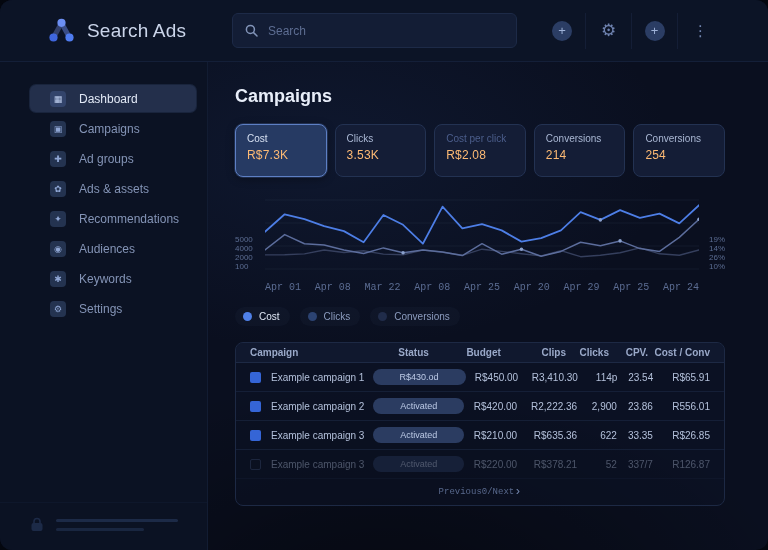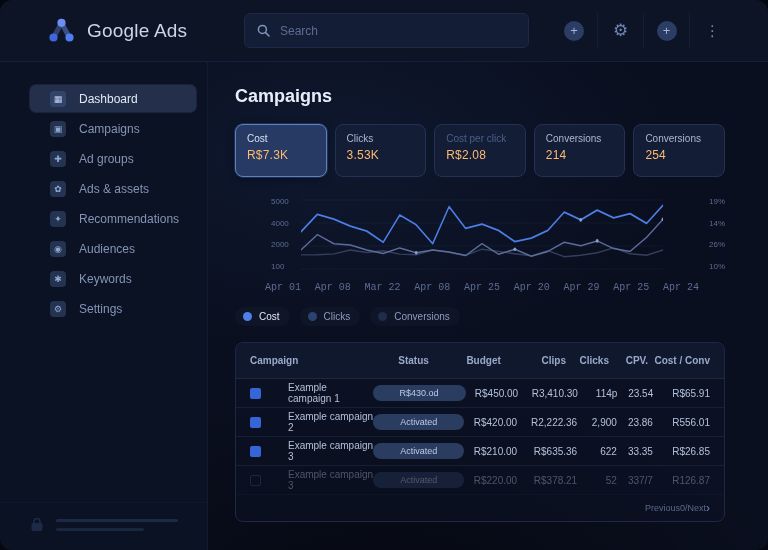--- a/index.html
+++ b/index.html
@@ -8,21 +8,21 @@
   .app { position:relative; width:768px; height:550px; background:#0a0f1f; border-radius:12px; overflow:hidden; }
   .app::after { content:""; position:absolute; inset:0; pointer-events:none;
     background:radial-gradient(ellipse 70% 55% at 42% 28%, rgba(40,70,130,.16), transparent 65%),
                radial-gradient(ellipse 90% 70% at 50% 110%, rgba(0,0,0,.45), transparent 60%); }
 
   
   .header { position:relative; z-index:2; display:flex; align-items:center; height:62px;
     background:#0c1426; border-bottom:1px solid #141f38; }
   .brand-wrap { width:208px; display:flex; align-items:center; gap:12px; padding-left:48px; flex:none; }
   .brand-text { font-size:19px; letter-spacing:.2px; color:#cbd5ea; white-space:nowrap; }
-  .searchbar { display:flex; align-items:center; gap:10px; width:285px; height:35px; margin-left:36px;
+  .searchbar { display:flex; align-items:center; gap:10px; width:285px; height:35px; margin-left:24px;
     background:#131d35; border:1px solid #1d2a47; border-radius:6px; padding:0 12px; }
   .searchbar input { flex:1; background:transparent; border:none; outline:none; color:#aab8d4;
     font-size:12px; font-family:inherit; }
   .searchbar input::placeholder { color:#5d6d92; }
   .hdr-actions { display:flex; align-items:center; margin-left:22px; height:36px; }
   .hdr-btn { width:46px; height:36px; display:flex; align-items:center; justify-content:center;
     color:#6f83b0; font-size:17px; cursor:pointer; border-left:1px solid rgba(60,80,130,.18); }
   .hdr-btn:first-child { border-left:none; }
   .hdr-btn .circle-ic { width:20px; height:20px; border-radius:50%; background:#2b3d64; color:#9fb2d8;
     display:flex; align-items:center; justify-content:center; font-size:13px; line-height:1; }
@@ -57,69 +57,69 @@
   .card .c-label { font-size:10px; color:#aab8d4; margin-bottom:4px; white-space:nowrap; overflow:hidden; }
   .card .c-value { font-size:12px; color:#fdba74; letter-spacing:.2px; }
   .card.selected { background:#263providing; background:#263a63; border:1px solid #5d7fc4;
     box-shadow:0 0 0 1px rgba(93,127,196,.25), 0 2px 8px rgba(0,0,0,.35); }
   .card.selected .c-label { color:#d6e0f2; }
   .card.muted-label .c-label { color:#4c5e8c; }
 
   
   .chart-block { margin-bottom:14px; }
   .chart-row { display:flex; align-items:stretch; gap:6px; }
-  .y-axis { display:flex; flex-direction:column; justify-content:space-between; padding:2px 0 6px;
-    font-size:8px; color:#5b6c92; width:24px; flex:none;margin-left:36px; }
+  .y-axis { display:flex; flex-direction:column; justify-content:flex-end; padding:2px 0 6px;
+    font-size:8px; color:#5b6c92; width:24px; flex:none; }
   .y-axis.right { align-items:flex-end; width:20px; }
   .plot { flex:1; position:relative; }
   .plot svg { display:block; width:100%; height:82px; }
   .x-axis { display:flex; justify-content:space-between; padding:5px 26px 0 30px; font-size:10px; color:#5b6c92;font-family:Liberation Mono, monospace; }
 
   .legend { display:flex; align-items:center; gap:10px; margin:14px 0 16px; }
   .legend-item { display:flex; align-items:center; gap:7px; padding:4px 10px 4px 8px; border-radius:11px;
     background:rgba(120,150,210,.04); font-size:10px; color:#8c9cbe; cursor:pointer; }
   .legend-item.on { color:#dfe7f5; }
   .legend-dot { width:9px; height:9px; border-radius:50%; flex:none; }
 
   
   .table-card { border:1px solid #1d2944; border-radius:8px; overflow:hidden; background:rgba(14,21,40,.45); }
   .t-grid { display:grid; grid-template-columns:2.05fr .92fr .88fr 1fr .66fr .6fr .95fr;
-    align-items:center; padding:0 14px; height:36px; font-size:10px; }
+    align-items:center; padding:0 14px; height:20px; font-size:10px; }
   .t-head { color:#9aa9c9; font-weight:bold; border-bottom:1px solid #1d2944; background:rgba(22,32,58,.5); }
   .t-row { height:29px; border-bottom:1px solid rgba(29,41,68,.6); color:#b3c0da; cursor:pointer; }
   .t-row.dim { opacity:.38; }
   .cell-r { text-align:right; }
   .cell-c { text-align:center; }
-  .camp-cell { display:flex; align-items:center; gap:27px; }
+  .camp-cell { display:flex; gap:10px; }
   .cbox { width:11px; height:11px; border-radius:2px; background:#3565d6; flex:none; }
   .cbox.off { background:transparent; border:1px solid #3a4a70; }
   .badge { display:inline-block; padding:3px 27px; border-radius:10px; background:#2b3c61;
     color:#bccae6; font-size:9px; }
-  .t-foot { display:flex; justify-content:flex-end; align-items:center; height:26px;
-    padding:0 14px; font-size:9px; color:#58688c; }
+  .t-foot { display:flex; justify-content:center; align-items:center; height:26px;
+    padding:0 14px; font-size:9px; color:#58688c;font-family:Liberation Mono, monospace; }
   .t-foot span { cursor:pointer; }
   .pg-arrow { color:#7487ae; font-size:12px; }
 
   .mag { flex:none; }
 </style>
 </head>
 <body>
 
 <div class="app">
 
   <div class="header">
     <div class="brand-wrap">
       <svg width="27" height="25" viewBox="0 0 27 25">
         <path d="M13.5 5 L5.5 19.5" stroke="#33406b" stroke-width="5" stroke-linecap="round" fill="none"></path>
         <path d="M13.5 5 L21.5 19.5" stroke="#3a4d85" stroke-width="5" stroke-linecap="round" fill="none"></path>
         <circle cx="5.5" cy="19.5" r="4.1" fill="#3f66dd"></circle>
         <circle cx="21.5" cy="19.5" r="4.1" fill="#4f7cf0"></circle>
         <circle cx="13.5" cy="4.8" r="4.1" fill="#6c8ff3"></circle>
       </svg>
-      <span class="brand-text">Google Ads</span>
+      <span class="brand-text">Search Ads</span>
     </div>
     <div class="searchbar">
       <svg class="mag" width="13" height="13" viewBox="0 0 13 13">
         <circle cx="5.4" cy="5.4" r="4" fill="none" stroke="#8294b8" stroke-width="1.5"></circle>
         <path d="M8.6 8.6 L12 12" stroke="#8294b8" stroke-width="1.5" stroke-linecap="round"></path>
       </svg>
       <input type="text" placeholder="Search" style="">
     </div>
     <div class="hdr-actions" id="hdr-actions">
         <div class="hdr-btn">

